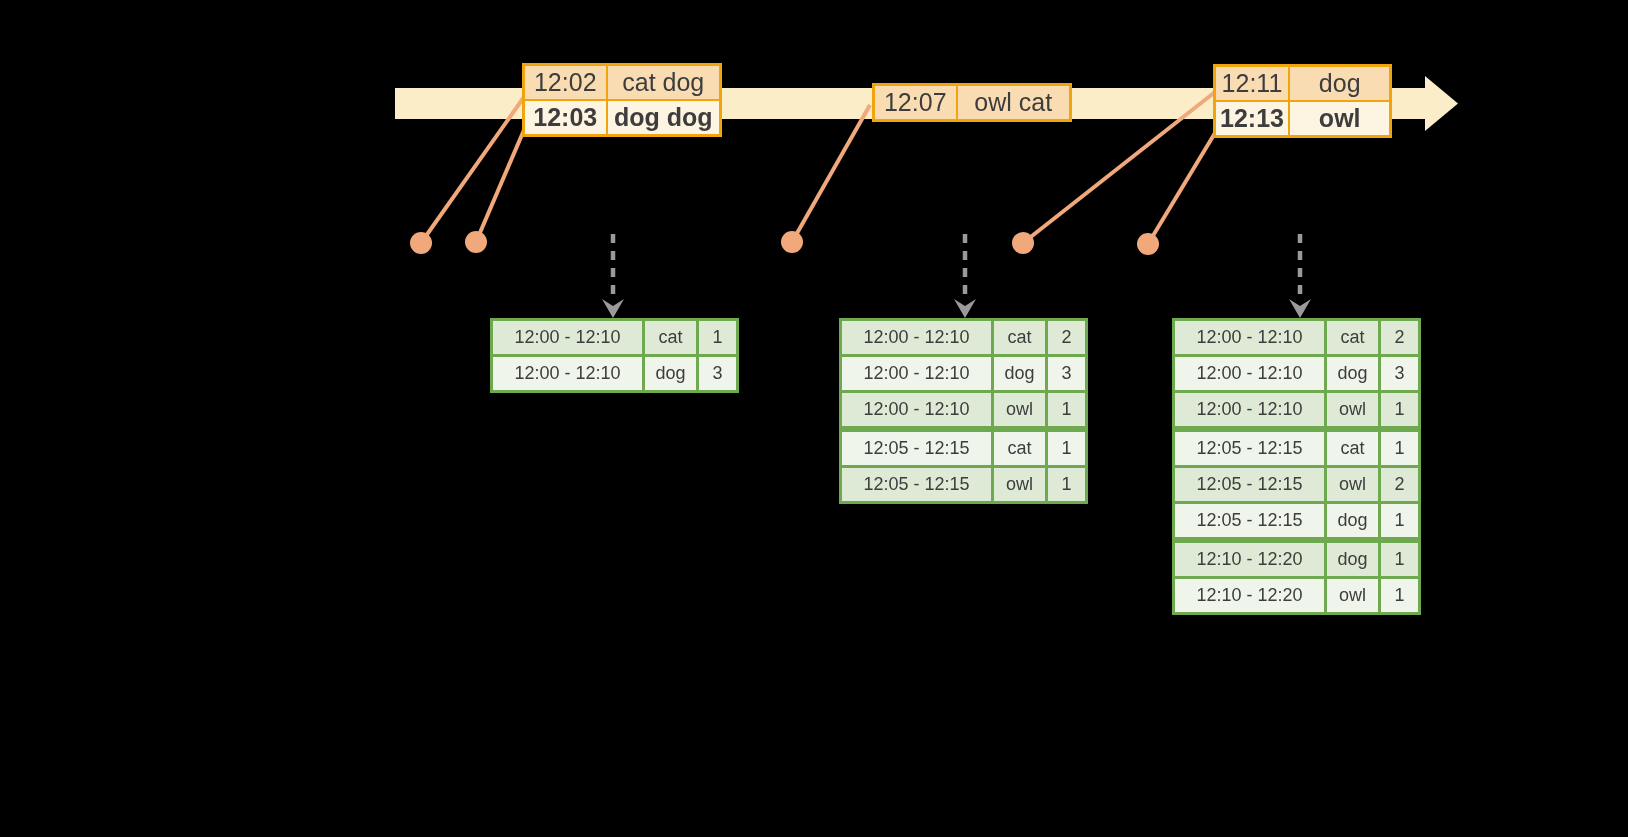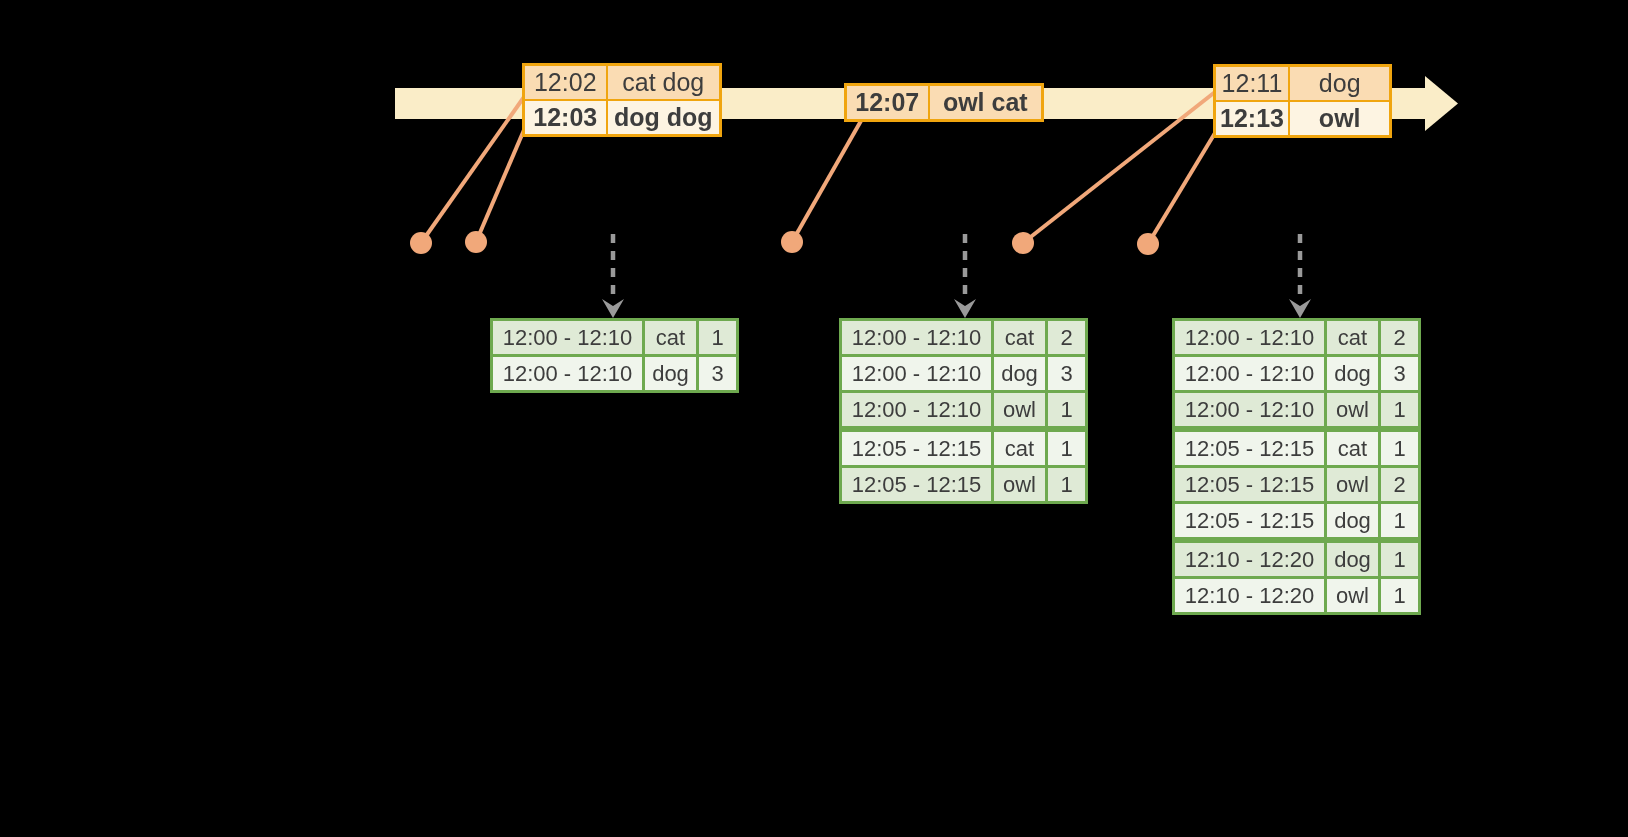--- a/index.html
+++ b/index.html
@@ -22,21 +22,21 @@
   }
   #shapes{position:absolute;left:0;top:0;z-index:1;}
   table{position:absolute;border-collapse:collapse;table-layout:fixed;z-index:2;}
   td{text-align:center;vertical-align:middle;color:var(--txt);overflow:hidden;white-space:nowrap;}
   
   .etable{border:3px solid var(--gold);font-size:25px;}
   .etable td{border:2.5px solid var(--gold);height:33px;padding:0 4px;}
   .etable tr.dark td{background:var(--ev-dark);}
   .etable tr.light td{background:var(--ev-light);font-weight:bold;}
   
-  .rtable{border:3px solid var(--green);font-size:22px;}
+  .rtable{border:3px solid var(--green);font-size:18px;}
   .rtable td{border:3px solid var(--green);height:33px;padding:0 4px;}
   .rtable tr.dark td{background:var(--res-dark);}
   .rtable tr.light td{background:var(--res-light);}
   .rtable tr.group-start td{border-top:6px solid var(--green);}
 </style>
 </head>
 <body>
 
 <div id="scene">
 
@@ -88,21 +88,21 @@
         <tr class="dark">
           <td>12:02</td>
           <td>cat dog</td>
         </tr>
         <tr class="light">
           <td>12:03</td>
           <td>dog dog</td>
         </tr>
       </tbody>
     </table>
-    <table class="etable" style="left: 844px; top: 83px; font-weight: bold;">
+    <table class="etable" style="left: 872px; top: 83px;">
       <colgroup>
         <col style="width: 83px;">
         <col style="width: 114px;">
       </colgroup>
       <tbody>
         <tr class="dark">
           <td>12:07</td>
           <td>owl cat</td>
         </tr>
       </tbody>

